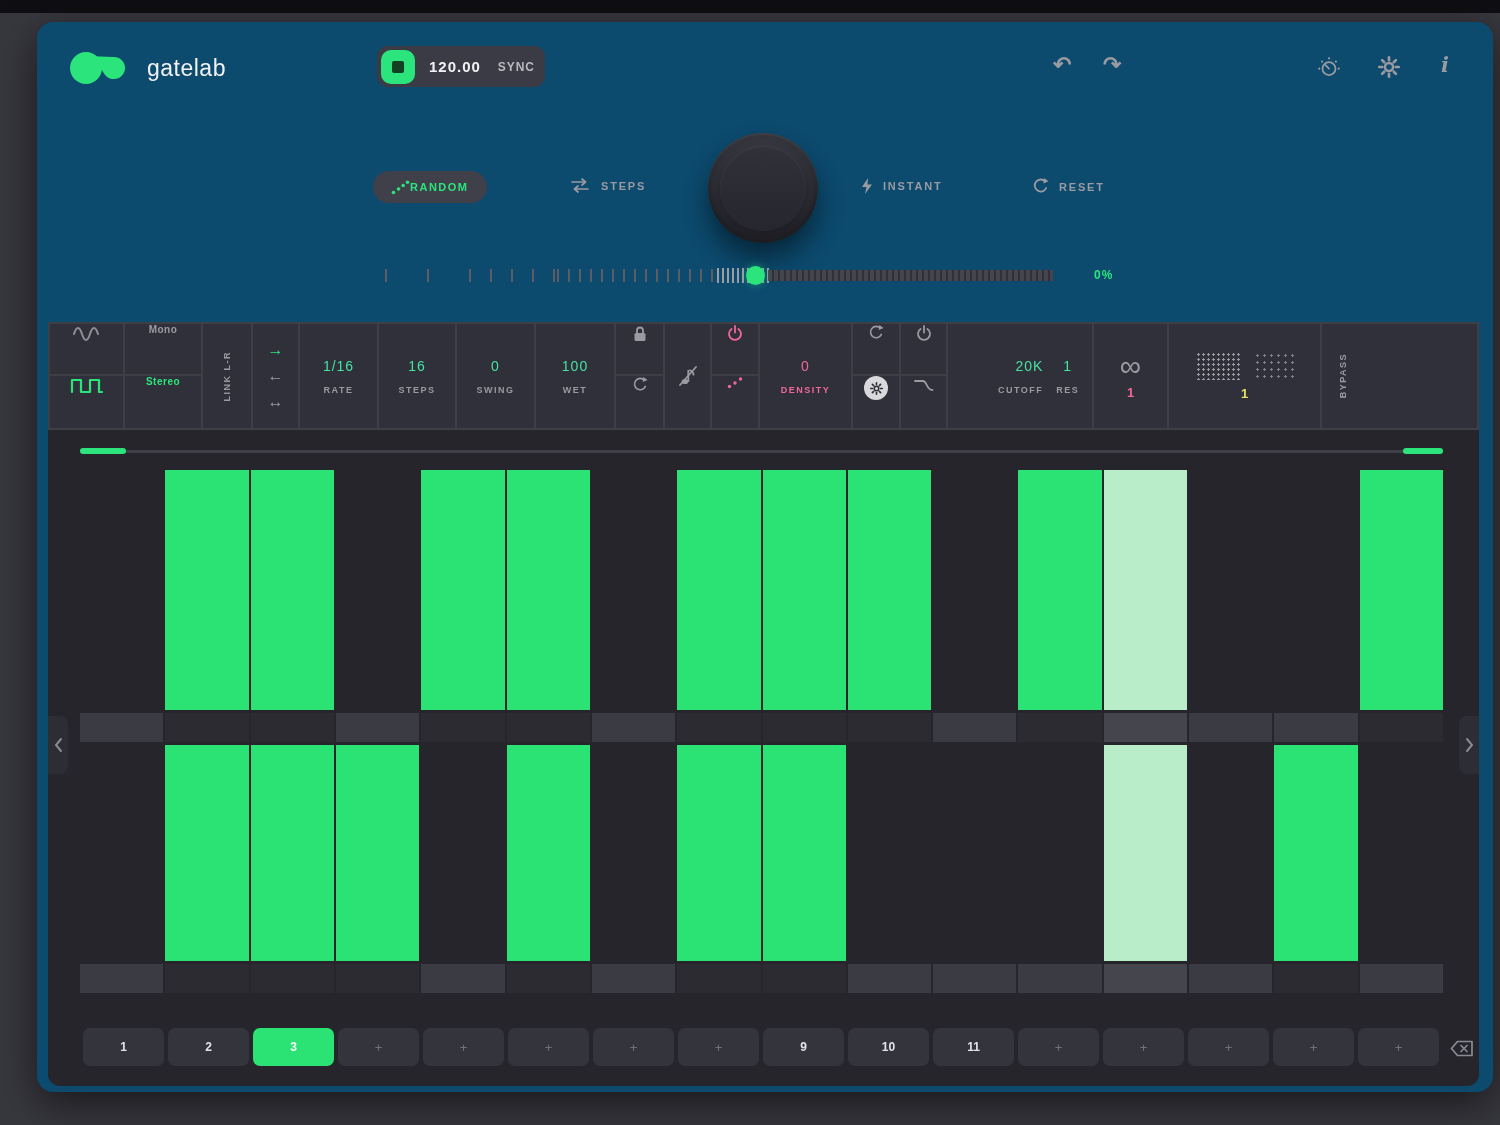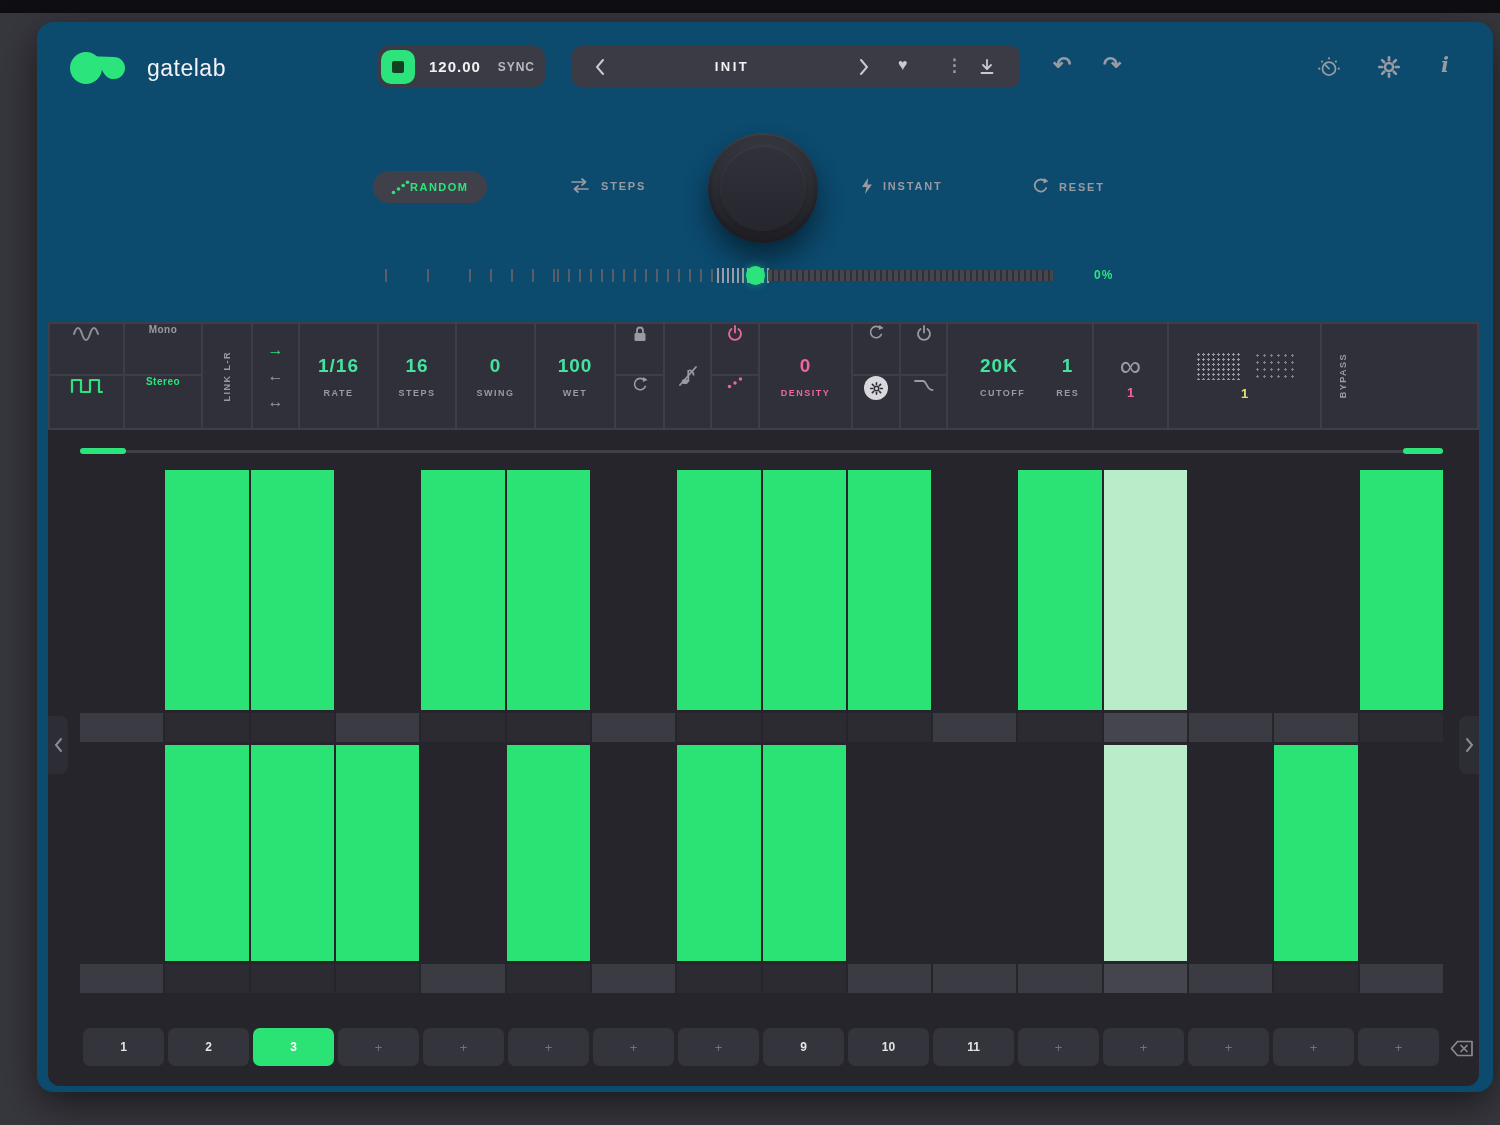--- a/index.html
+++ b/index.html
@@ -98,32 +98,32 @@
   .c-lock{width:49px;} .c-mute{width:47px;} .c-pdots{width:48px;} .c-density{width:93px;}
   .c-rgear{width:48px;} .c-pfilt{width:47px;} .c-cut{width:146px;} .c-inf{width:75px;} .c-tex{width:153px;} .c-byp{width:42px;}
 
   .half { height:52px; width:100%; display:flex; align-items:flex-start; justify-content:center; }
   .half.top { border-bottom:2px solid #3e3e47; }
   .small-lab { font-size:10px; font-weight:bold; letter-spacing:.5px; }
   .gray { color:#9a9aa2; } .green { color:#2be57c; } .pink { color:#f0679b; } .yellow { color:#e4e06a; }
 
   .vert-text { writing-mode:vertical-rl; transform:rotate(180deg); color:#9a9aa2; font-size:9px; font-weight:bold; letter-spacing:1.5px; }
 
-  .val { color:#45e2a0; font-weight:bold; font-size:19px; letter-spacing:1px; }
+  .val { color:#45e2a0; font-weight:normal; font-size:14px; letter-spacing:1px; }
   .val.pinkv { color:#f0679b; }
   .lab { margin-top:11px; color:#9a9aa2; font-weight:bold; font-size:9px; letter-spacing:1.5px; }
   .lab.pinkv { color:#f0679b; }
 
   .arrow-g { font-size:16px; font-weight:bold; line-height:1; }
   .arrows-stack { display:flex; flex-direction:column; gap:10px; align-items:center; }
 
   .gear-chip { width:24px; height:24px; border-radius:50%; background:#d8d8dd; display:flex; align-items:center; justify-content:center; }
 
   .cut-wrap { display:flex; width:100%; }
-  .cut-col { flex:1.3; display:flex; flex-direction:column; align-items:flex-start;padding-left:32px; }
+  .cut-col { flex:1.3; display:flex; flex-direction:column; align-items:flex-end;padding-left:32px; }
   .res-col { flex:1; display:flex; flex-direction:column; align-items:center; }
 
   .inf-glyph { font-size:30px; color:#9a9aa2; line-height:.9; }
   .count-lab { font-weight:bold; font-size:13px; margin-top:6px; }
 
   .tex-row { display:flex; gap:14px; }
   .tex-icon { width:44px; height:28px; background-image:radial-gradient(circle,#9a9aa2 1.1px,transparent 1.3px); background-size:5px 5px; }
   .tex-icon.sparse { background-size:7px 7px; opacity:.75; width:40px; }
 
   
@@ -178,36 +178,20 @@
   </div>
 
   <div class="transport">
     <div class="stop-btn">
         <div class="stop-square"></div>
       </div>
     <span class="bpm">120.00</span>
     <span class="sync">SYNC</span>
   </div>
 
-  <div class="preset-bar">
-    <svg class="chev" style="left:22px;" width="12" height="18" viewBox="0 0 12 18">
-      <polyline points="9,2 3,9 9,16" fill="none" stroke="#c9c9cf" stroke-width="2" stroke-linecap="round"></polyline>
-    </svg>
-    <span class="preset-name">INIT</span>
-    <svg class="chev" style="left:286px;" width="12" height="18" viewBox="0 0 12 18">
-      <polyline points="3,2 9,9 3,16" fill="none" stroke="#c9c9cf" stroke-width="2" stroke-linecap="round"></polyline>
-    </svg>
-    <span class="p-icon heart">♥</span>
-    <span class="p-icon kebab">⋮</span>
-    <svg class="p-icon dl" width="18" height="18" viewBox="0 0 18 18">
-      <line x1="9" y1="2" x2="9" y2="10.5" stroke="#c9c9cf" stroke-width="1.8" stroke-linecap="round"></line>
-      <polyline points="5,7 9,11 13,7" fill="none" stroke="#c9c9cf" stroke-width="1.8" stroke-linecap="round" stroke-linejoin="round"></polyline>
-      <line x1="3.5" y1="15" x2="14.5" y2="15" stroke="#c9c9cf" stroke-width="1.8" stroke-linecap="round"></line>
-    </svg>
-  </div>
 
   <span class="hist-icon undo">↶</span>
   <span class="hist-icon redo">↷</span>
 
   <svg class="tr-icon midi-knob-icon" width="26" height="26" viewBox="0 0 24 24">
     <circle cx="12" cy="13.5" r="6" fill="none" stroke="#9a9aa2" stroke-width="1.6"></circle>
     <line x1="12" y1="13.5" x2="8.7" y2="10.2" stroke="#9a9aa2" stroke-width="1.6" stroke-linecap="round"></line>
     <g fill="#9a9aa2">
       <circle cx="3" cy="13.5" r="1"></circle>
         <circle cx="5.6" cy="7" r="1"></circle>

